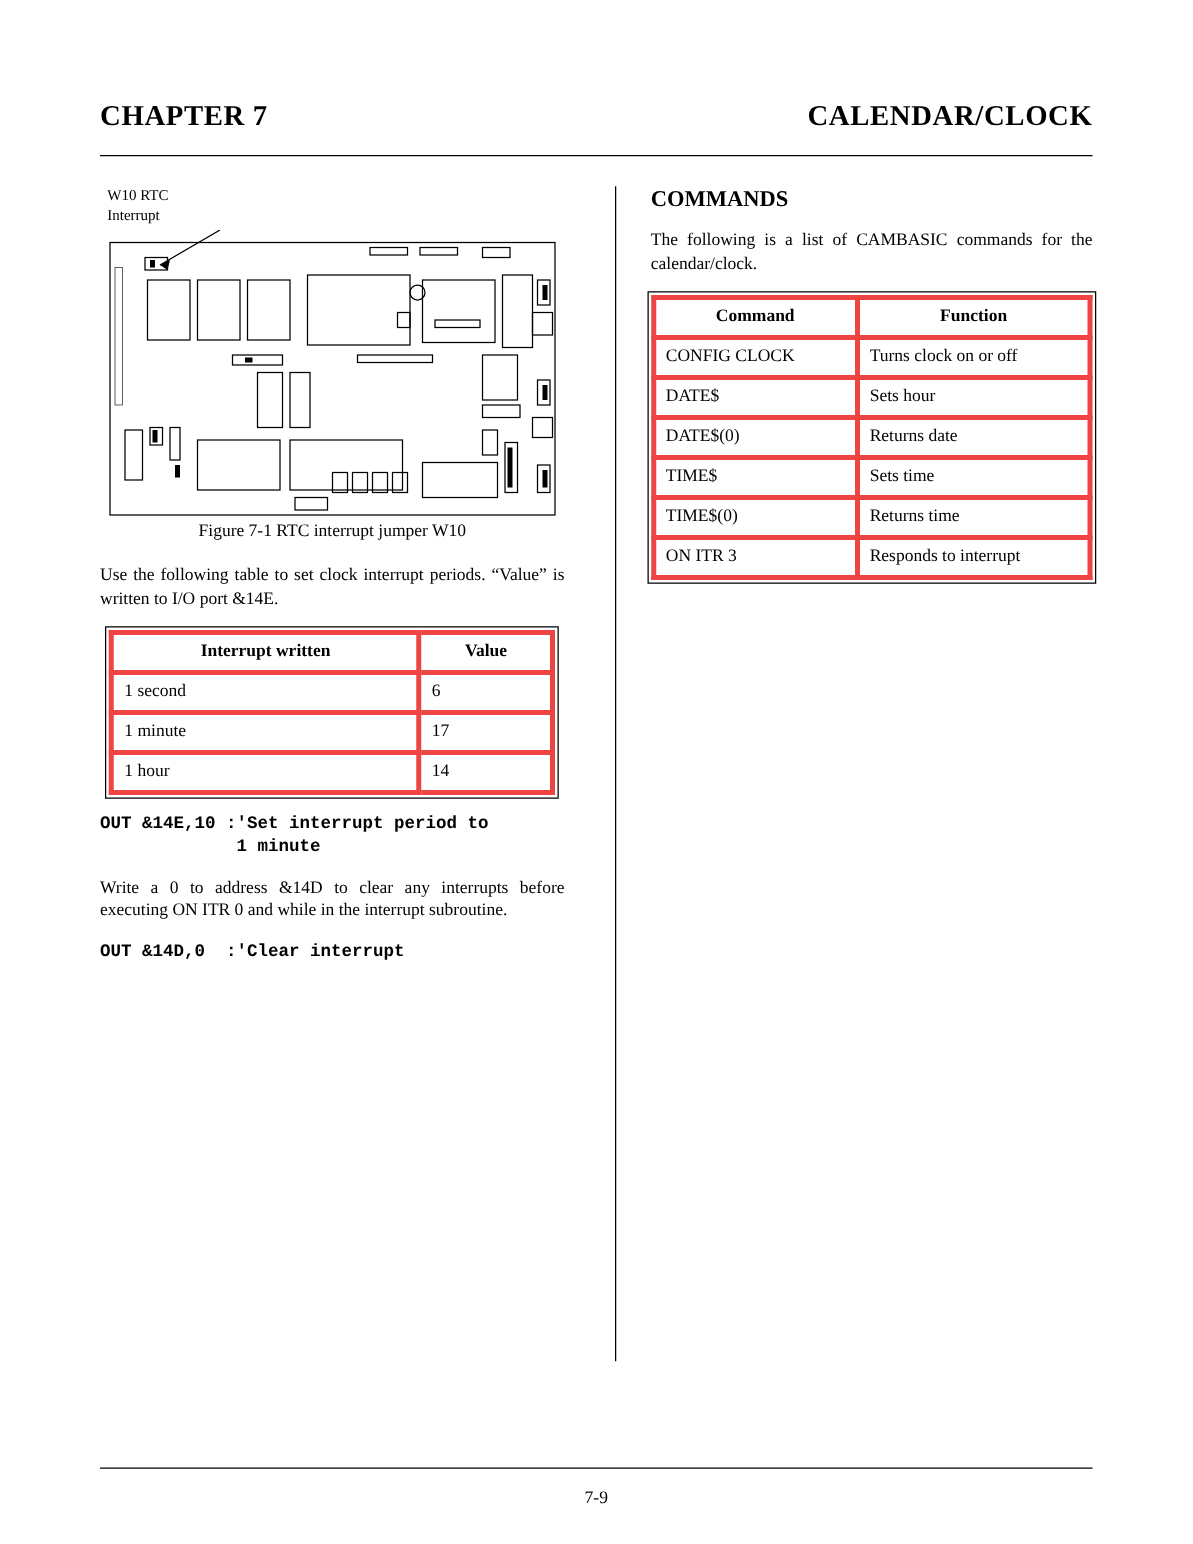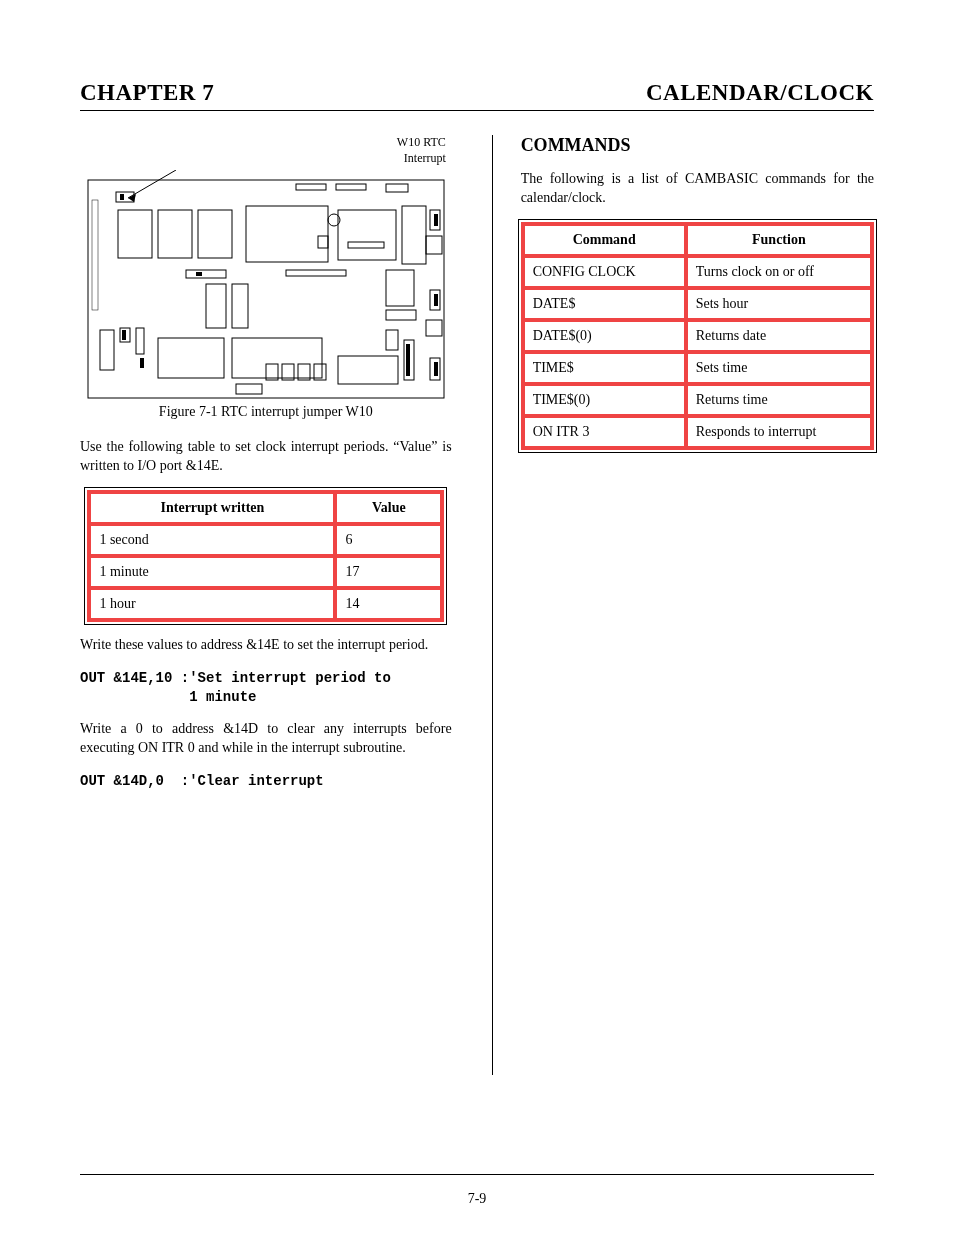--- a/index.html
+++ b/index.html
@@ -14,21 +14,21 @@
     width: 954px;
     height: 1235px;
     box-sizing: border-box;
     padding: 80px 80px 30px 80px;
     position: relative;
   }
   .header-row {
     display: flex;
     justify-content: space-between;
     border-bottom: 1.5px solid #000;
-    padding-bottom: 4px;
+    padding-bottom: 18px;
     margin-bottom: 24px;
   }
   .header-row .left, .header-row .right {
     font-weight: bold;
     font-size: 23px;
     letter-spacing: 0.5px;
   }
   .cols {
     display: flex;
     gap: 30px;
@@ -44,21 +44,21 @@
   .col-right {
     border-left: 1px solid #000;
     padding-left: 28px;
   }
   .figure-box {
     margin: 0 auto 8px auto;
     width: 360px;
   }
   .fig-label {
     font-size: 12px;
-    text-align: right;
+    text-align: left;
     margin-bottom: 4px;
   }
   .board-svg {
     display: block;
     margin: 0 auto;
   }
   .fig-caption {
     text-align: center;
     font-size: 14px;
     margin-top: 4px;
@@ -224,21 +224,20 @@
             <td>1 minute</td>
             <td>17</td>
           </tr>
           <tr>
             <td>1 hour</td>
             <td>14</td>
           </tr>
         </tbody>
       </table>
 
-      <p class="body">Write these values to address &amp;14E to set the interrupt period.</p>
 
       <div class="code"><span>OUT &amp;14E,10 :'Set interrupt period to</span>
 <span>             1 minute</span></div>
 
       <p class="body"> Write a 0 to address &amp;14D to clear any interrupts before executing ON ITR 0 and while in the interrupt subroutine.</p>
 
       <div class="code">OUT &amp;14D,0  :'Clear interrupt</div>
 
     </div>
 

